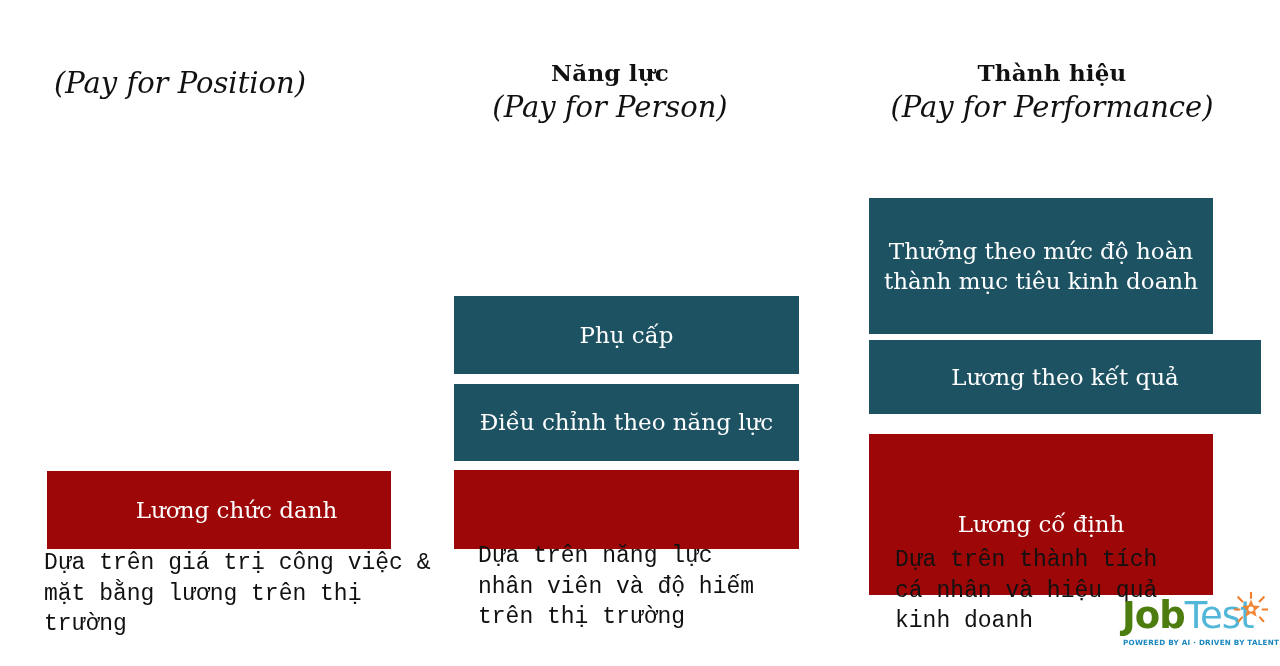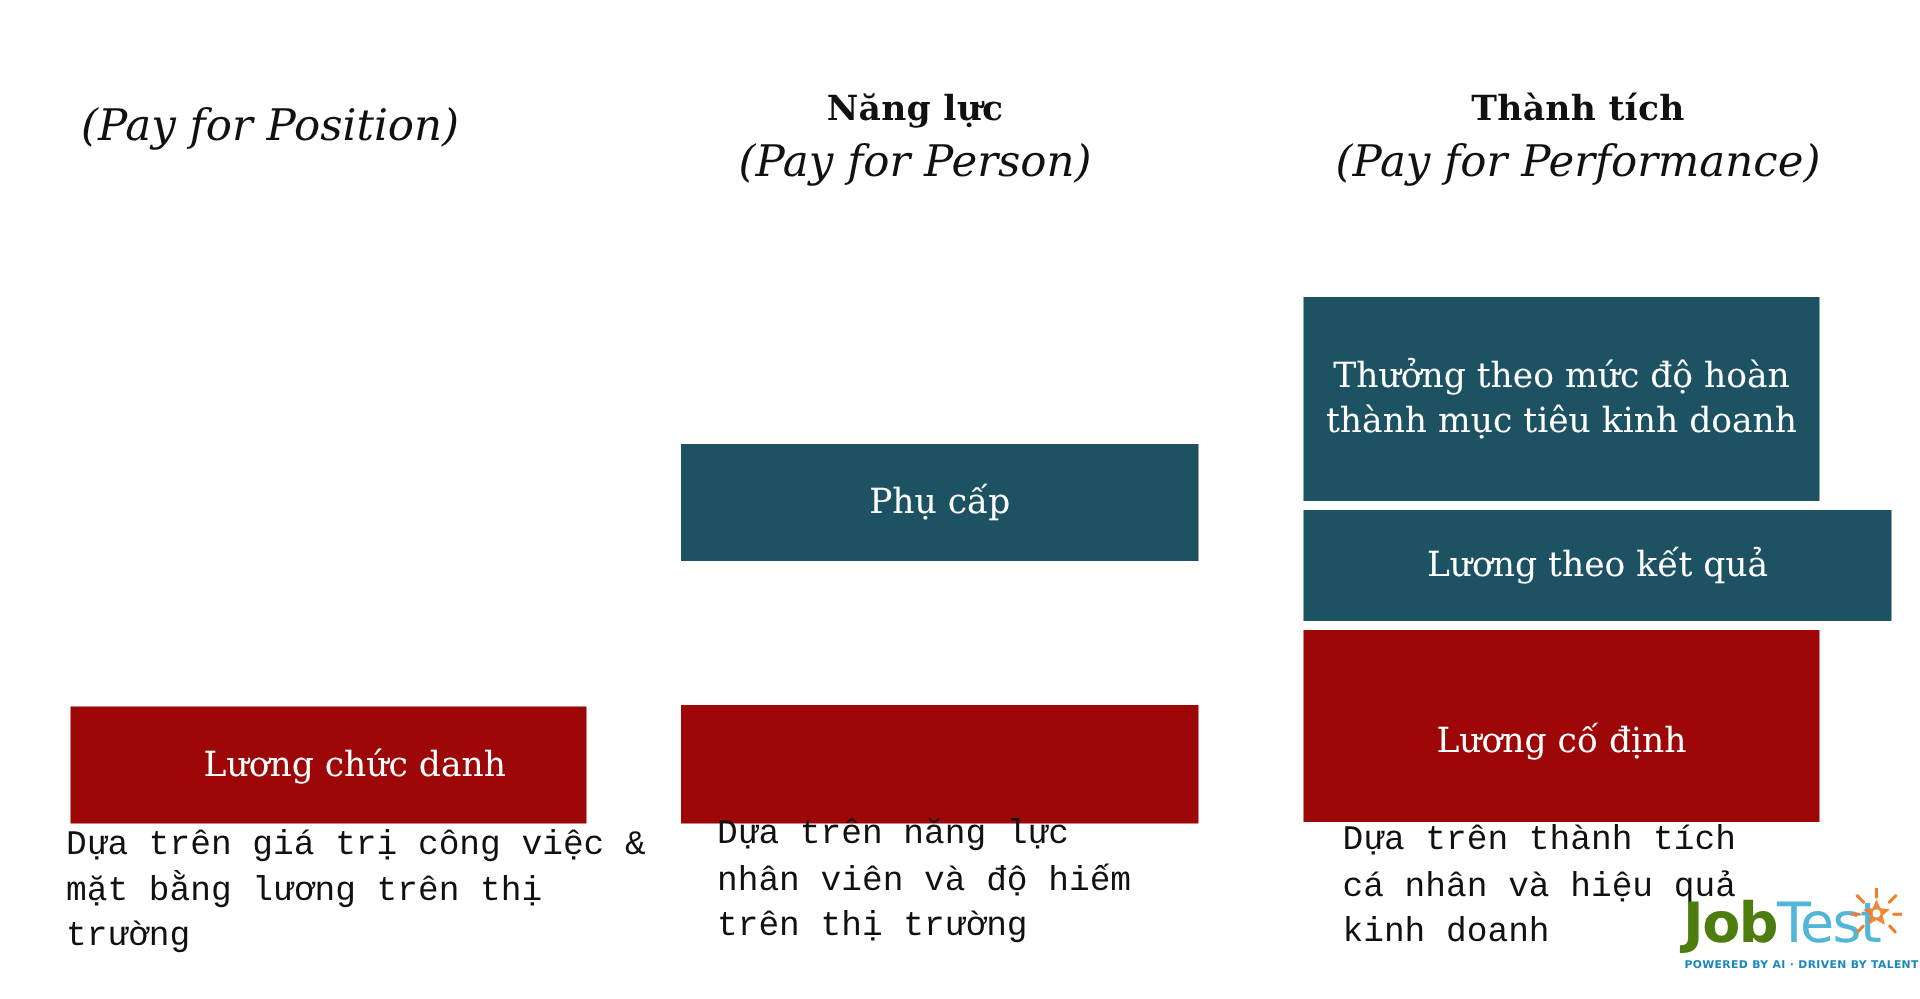--- a/index.html
+++ b/index.html
@@ -69,21 +69,21 @@
   #bar-c1-base { left: 47px;  top: 441px; width: 344px; height: 78px; }
 
   
   #bar-c2-allowance  { left: 454px; top: 266px; width: 345px; height: 78px; text-align: right; }
   #bar-c2-adjustment { left: 454px; top: 354px; width: 345px; height: 77px; }
   #bar-c2-base       { left: 454px; top: 440px; width: 345px; height: 79px; }
 
   
   #bar-c3-bonus  { left: 869px; top: 168px; width: 344px; height: 136px; }
   #bar-c3-result { left: 869px; top: 310px; width: 392px; height: 74px; }
-  #bar-c3-base   { left: 869px; top: 390px; width: 344px; height: 128px; }
+  #bar-c3-base   { left: 869px; top: 404px; width: 344px; height: 161px; }
   #bar-c3-base .bar-label { position: relative; top: 10px; }
 
   
   .caption {
     position: absolute;
     font-family: Liberation Mono, monospace;
     font-size: 23px;
     line-height: 1.33;
     color: #111111;
     text-align: left;
@@ -140,30 +140,33 @@
   <div class="col-header" id="header-col1">
     <span class="title-en">(Pay for Position)</span>
   </div>
 
   <div class="col-header" id="header-col2">
     <span class="title-vi">Năng lực</span>
     <span class="title-en">(Pay for Person)</span>
   </div>
 
   <div class="col-header" id="header-col3">
-    <span class="title-vi">Thành tích</span>
+    <span class="title-vi">Thành hiệu</span>
     <span class="title-en">(Pay for Performance)</span>
   </div>
 
   <div class="bar red left" id="bar-c1-base">
     <span class="bar-label">Lương chức danh</span>
   </div>
 
   <div class="bar teal center" id="bar-c2-allowance">
     <span class="bar-label">Phụ cấp</span>
+  </div>
+  <div class="bar teal center" id="bar-c2-adjustment">
+    <span class="bar-label">Điều chỉnh theo năng lực</span>
   </div>
   <div class="bar red center" id="bar-c2-base">
     <span class="bar-label"></span>
   </div>
 
   <div class="bar teal center" id="bar-c3-bonus">
     <span class="bar-label">Thưởng theo mức độ hoàn thành mục tiêu kinh doanh</span>
   </div>
   <div class="bar teal center" id="bar-c3-result">
     <span class="bar-label">Lương theo kết quả</span>

